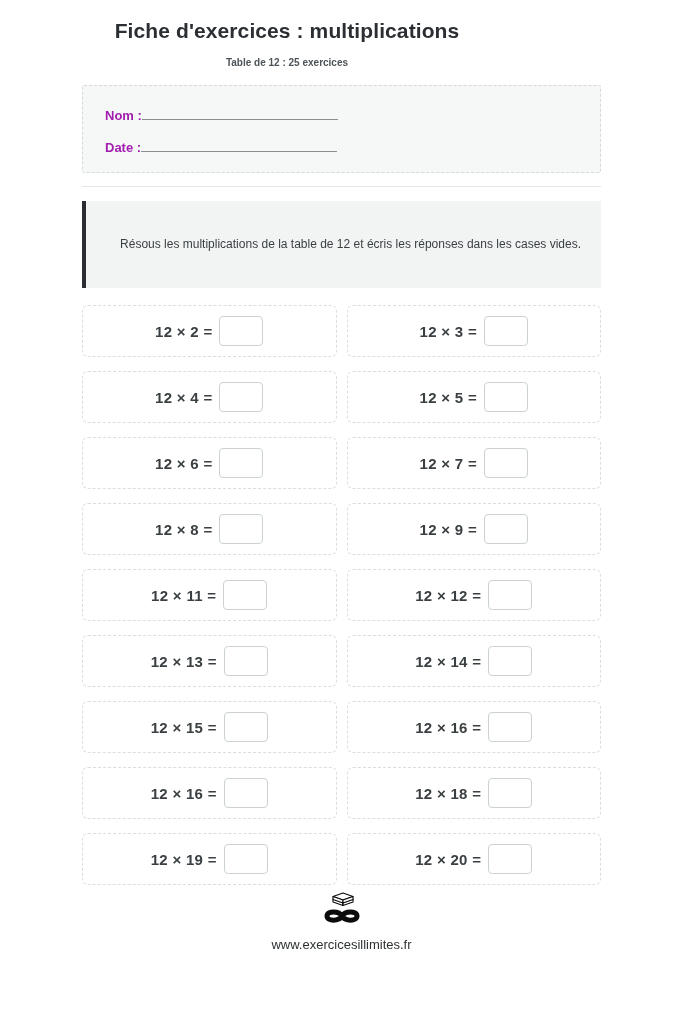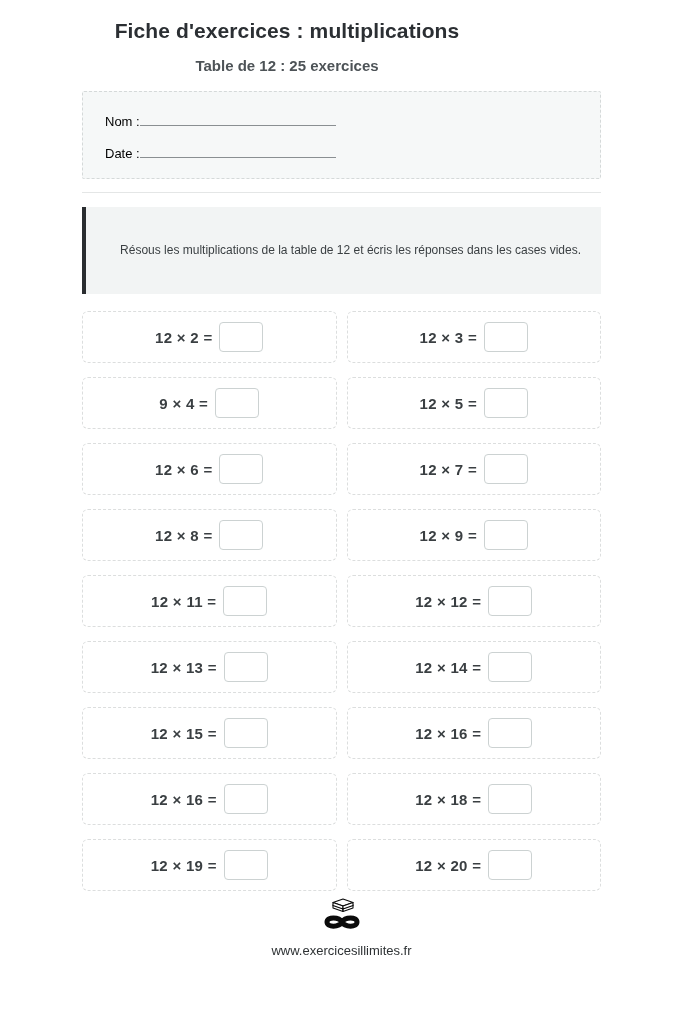--- a/index.html
+++ b/index.html
@@ -24,39 +24,39 @@
     padding-top: 19px;
     text-align: center;
     font-size: 21px;
     font-weight: bold;
     color: #2b2f33;
     letter-spacing: 0.1px;
   }
   .subtitle {
     margin-top: 14px;
     text-align: center;
-    font-size: 15px;
+    font-size: 10px;
     font-weight: bold;
     color: #4d5357;
   }
 
   
   .info-box {
     margin-top: 17px;
     background: #f6f8f8;
     border: 1px dashed #d5d9d9;
     border-radius: 2px;
     padding: 21px 22px 16px 22px;
     height: 88px;
   }
   .info-row { line-height: 16px; margin-bottom: 15px; }
   .info-label {
     font-size: 13px;
-    font-weight: normal;
-    color: #000000;
+    font-weight: bold;
+    color: #a21caf;
   }
   .write-line {
     display: inline-block;
     width: 196px;
     height: 11px;
     border-bottom: 1.5px solid #8a8f92;
     vertical-align: baseline;
   }
 
   
@@ -162,21 +162,21 @@
     <div class="grid" id="exercise-grid">
         <div class="cell">
           <span class="equation">12 × 2 =</span>
           <input class="answer-input" type="text" placeholder="" style="">
         </div>
         <div class="cell">
           <span class="equation">12 × 3 =</span>
           <input class="answer-input" type="text" placeholder="" style="">
         </div>
         <div class="cell">
-          <span class="equation">9 × 4 =</span>
+          <span class="equation">12 × 4 =</span>
           <input class="answer-input" type="text" placeholder="" style="">
         </div>
         <div class="cell">
           <span class="equation">12 × 5 =</span>
           <input class="answer-input" type="text" placeholder="" style="">
         </div>
         <div class="cell">
           <span class="equation">12 × 6 =</span>
           <input class="answer-input" type="text" placeholder="" style="">
         </div>

